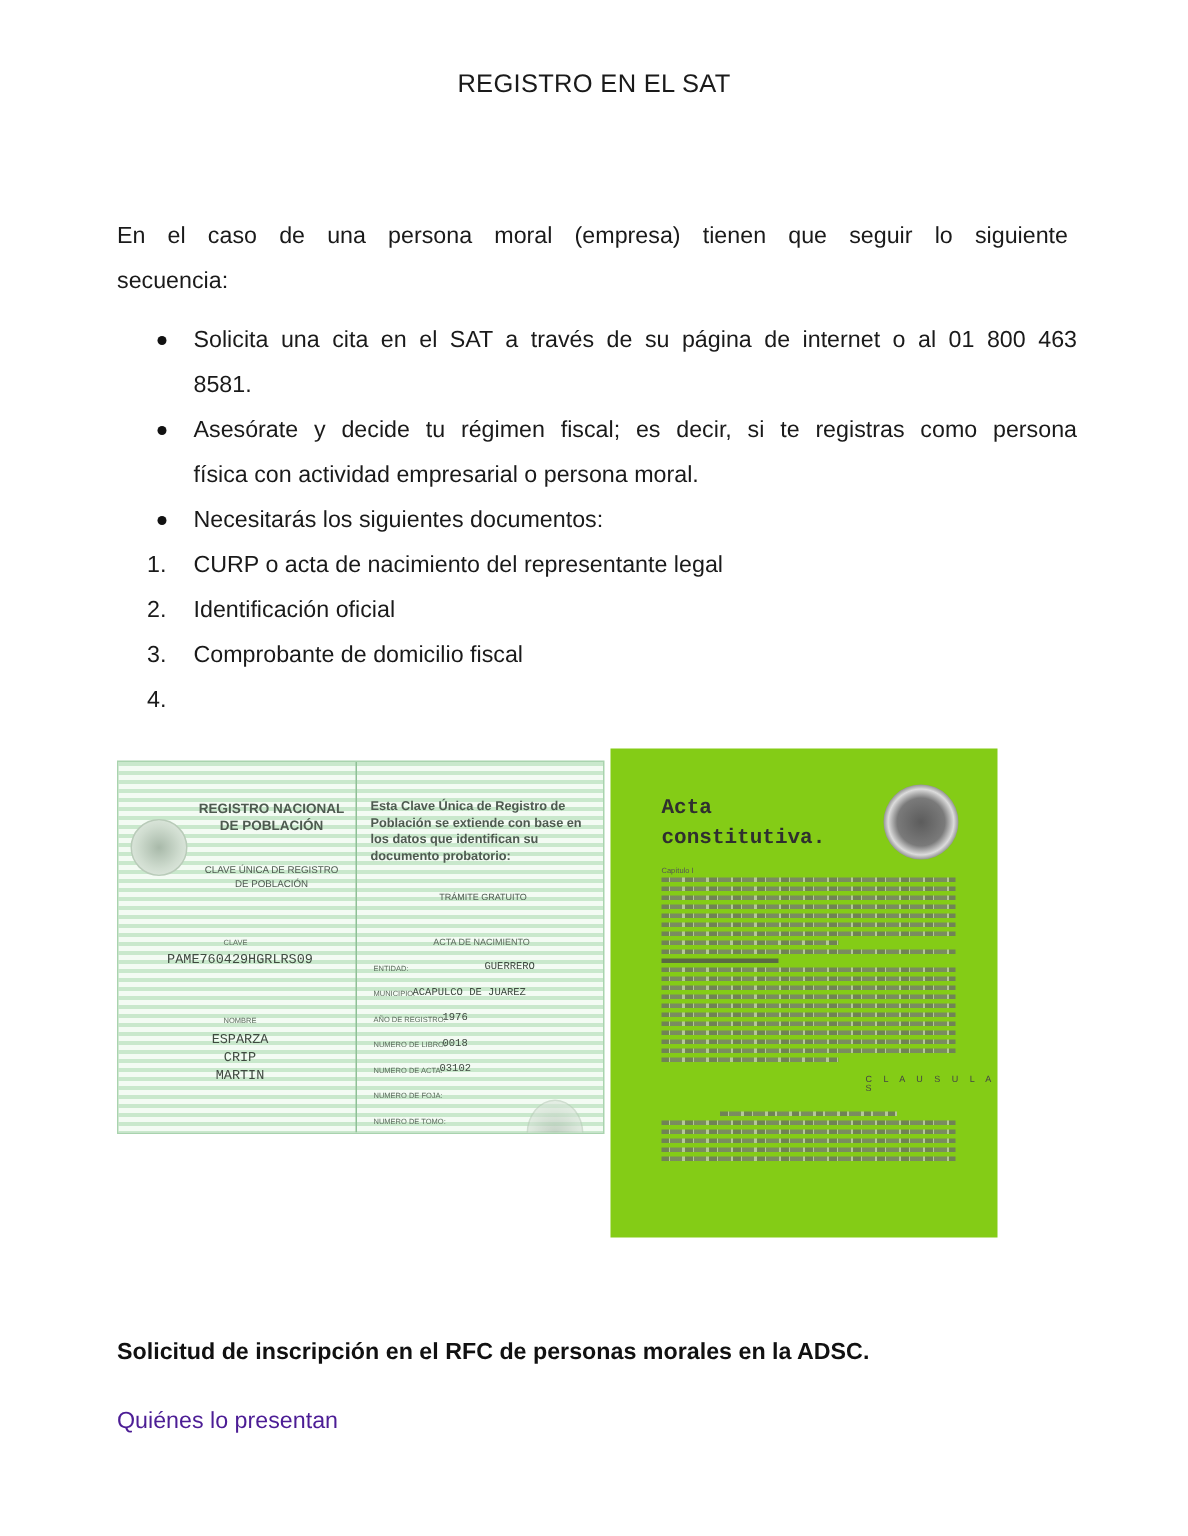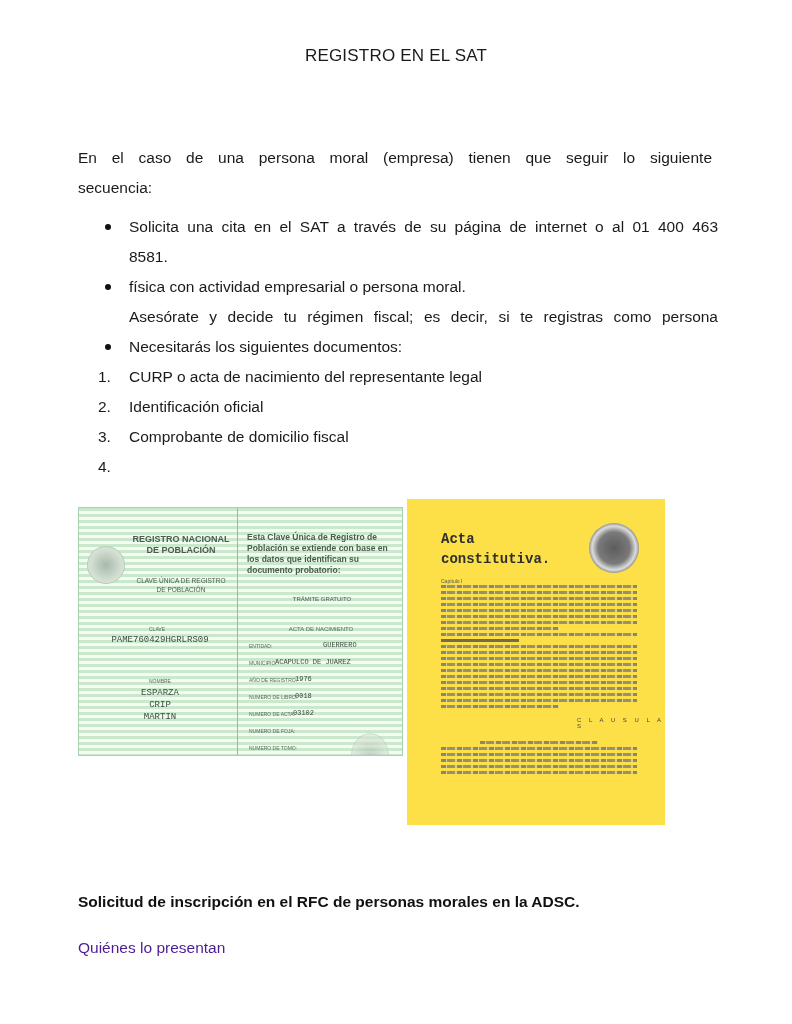--- a/index.html
+++ b/index.html
@@ -26,21 +26,21 @@
                text-align: center; line-height: 11px; }
   .curp .lab { position: absolute; color: #5b6b5c; font-size: 5px; text-transform: uppercase; }
   .curp .mono { font-family: "Liberation Mono", monospace; color: #3f4a40; font-size: 9px; position: absolute; }
   .seal { position: absolute; border-radius: 50%; background: radial-gradient(circle, #a8b9a9 0%, #cfdccf 55%, #e8f0e8 100%);
           border: 1px solid #b9cbb9; }
   .barcode { position: absolute; left: 165px; top: 283px; width: 155px; height: 27px;
              background: repeating-linear-gradient(90deg, #1b211b 0px, #1b211b 2px, #eef6ee 2px, #eef6ee 3px, #1b211b 3px, #1b211b 4px, #eef6ee 4px, #eef6ee 6px, #1b211b 6px, #1b211b 9px, #eef6ee 9px, #eef6ee 10px); }
 
   
   .acta { position: absolute; left: 407px; top: 499px; width: 258px; height: 326px;
-          background: #fde047; overflow: hidden; }
+          background: #84cc16; overflow: hidden; }
   .acta .heading { position: absolute; left: 34px; top: 30px; font-family: "Liberation Mono", monospace;
                    font-weight: bold; font-size: 14px; line-height: 20px; color: #2f2f2f; }
   .acta .emblem { position: absolute; left: 182px; top: 24px; width: 50px; height: 50px; border-radius: 50%;
                   background: radial-gradient(circle, #5c5c5c 0%, #7a7a7a 45%, #dcdcdc 62%, #8a8a8a 72%, #c6c6c6 80%); }
   .acta .chapter { position: absolute; left: 34px; top: 79px; font-size: 5px; color: #555; }
   .acta .lines { position: absolute; left: 34px; top: 86px; width: 196px; }
   .acta .ln { height: 3px; margin-bottom: 3px; background: repeating-linear-gradient(90deg, #6a6a6a 0px, #6a6a6a 5px, #c6c6c6 5px, #c6c6c6 6px, #777 6px, #777 14px, #c6c6c6 14px, #c6c6c6 16px); opacity: 0.75; }
   .acta .ln.short { width: 60%; }
   .acta .ln.bold { background: #505050; opacity: 0.8; }
   .acta .sig { position: absolute; left: 170px; top: 218px; font-size: 6px; letter-spacing: 3px; color: #444; }
@@ -54,27 +54,27 @@
 <div class="title">REGISTRO EN EL SAT</div>
 
 <div class="intro">
   <span class="l1">En el caso de una persona moral (empresa) tienen que seguir lo siguiente</span>
   <span>secuencia:</span>
 </div>
 
 <div class="list" style="top:212px;">
   <div class="li">
     <span class="bullet"></span>
-    <span class="bul-text" style="text-align-last:justify;">Solicita una cita en el SAT a través de su página de internet o al 01 400 463</span>
+    <span class="bul-text" style="text-align-last:justify;">Solicita una cita en el SAT a través de su página de internet o al 01 800 463</span>
     <span class="bul-text">8581.</span>
   </div>
   <div class="li">
     <span class="bullet"></span>
+    <span class="bul-text" style="text-align-last:justify;">Asesórate y decide tu régimen fiscal; es decir, si te registras como persona</span>
     <span class="bul-text">física con actividad empresarial o persona moral.</span>
-    <span class="bul-text" style="text-align-last:justify;">Asesórate y decide tu régimen fiscal; es decir, si te registras como persona</span>
   </div>
   <div class="li">
     <span class="bullet"></span>
     <span class="bul-text">Necesitarás los siguientes documentos:</span>
   </div>
   <div class="li">
     <span class="num">1.</span>
     <span>CURP o acta de nacimiento del representante legal</span>
   </div>
   <div class="li">

